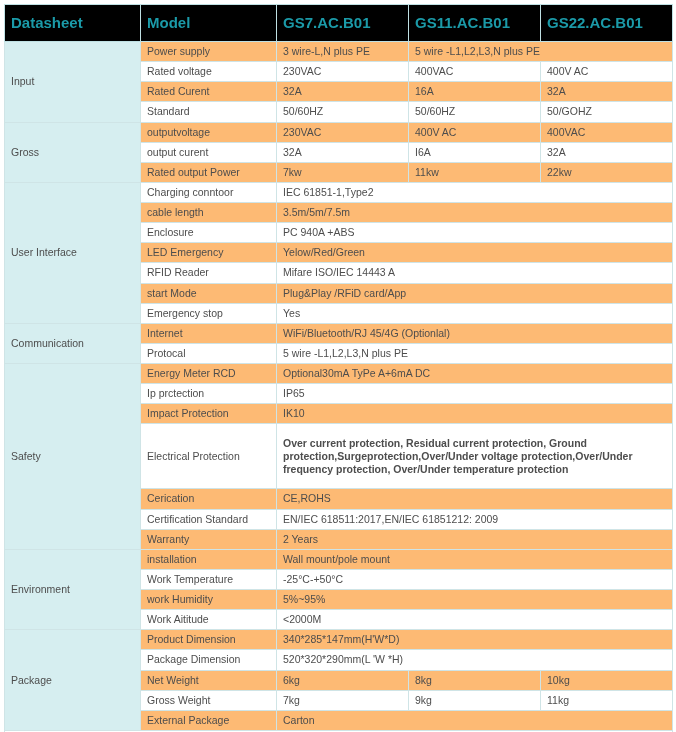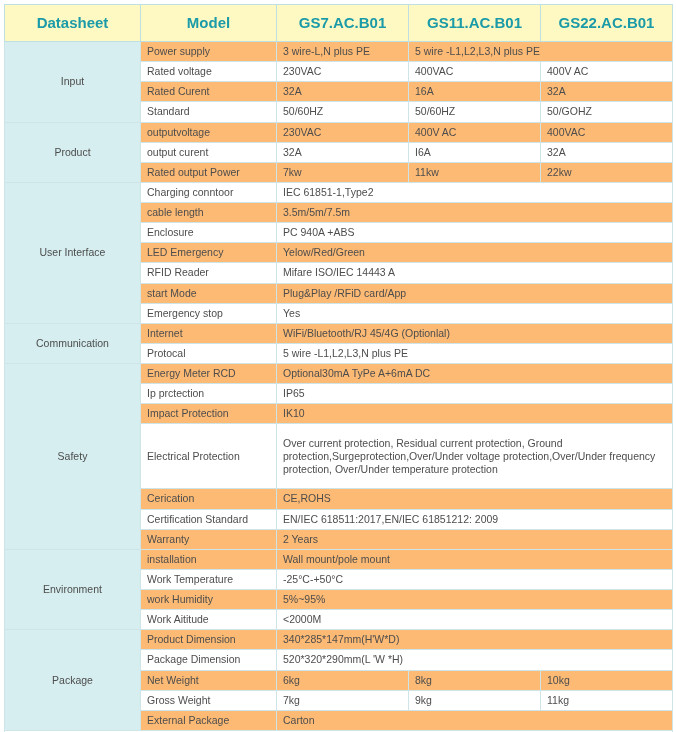--- a/index.html
+++ b/index.html
@@ -27,34 +27,34 @@
   table.ds td {
     border: 1px solid #cfe4e6;
     font-size: 10.5px;
     color: #4d4d4d;
     padding: 3px 6px;
     vertical-align: middle;
     line-height: 1.25;
   }
   
   tr.head td {
-    background: #fef9c3;
+    background: #000000;
     color: #1b9aa8;
     font-weight: bold;
     font-size: 15px;
-    text-align: center;
+    text-align: left;
     height: 30px;
     border: 1px solid #bfe0e3;
   }
   
   td.group {
     background: #d6eef0;
     color: #1b9aa8;
     font-size: 12.5px;
-    text-align: center;
+    text-align: left;
     font-weight: normal;
     border: 1px solid #bfe0e3;
   }
   td.param {
     text-align: left;
     padding-left: 12px;
   }
   td.val {
     text-align: left;
   }
@@ -115,21 +115,21 @@
           <td class="val tint">16A</td>
           <td class="val tint">32A</td>
         </tr>
         <tr>
           <td class="param">Standard</td>
           <td class="val">50/60HZ</td>
           <td class="val">50/60HZ</td>
           <td class="val">50/GOHZ</td>
         </tr>
         <tr>
-          <td class="group" rowspan="3">Product</td>
+          <td class="group" rowspan="3">Gross</td>
           <td class="param tint">outputvoltage</td>
           <td class="val tint">230VAC</td>
           <td class="val tint">400V AC</td>
           <td class="val tint">400VAC</td>
         </tr>
         <tr>
           <td class="param">output curent</td>
           <td class="val">32A</td>
           <td class="val">I6A</td>
           <td class="val">32A</td>
@@ -186,21 +186,21 @@
         <tr>
           <td class="param">Ip prctection</td>
           <td class="val" colspan="3">IP65</td>
         </tr>
         <tr>
           <td class="param tint">Impact Protection</td>
           <td class="val tint" colspan="3">IK10</td>
         </tr>
         <tr>
           <td class="param">Electrical Protection</td>
-          <td class="left" colspan="3" style="height: 58px;">Over current protection, Residual current protection, Ground protection,Surgeprotection,Over/Under voltage protection,Over/Under frequency protection, Over/Under temperature protection</td>
+          <td class="left" colspan="3" style="height: 58px; font-weight: bold;">Over current protection, Residual current protection, Ground protection,Surgeprotection,Over/Under voltage protection,Over/Under frequency protection, Over/Under temperature protection</td>
         </tr>
         <tr>
           <td class="param tint">Cerication</td>
           <td class="val tint" colspan="3">CE,ROHS</td>
         </tr>
         <tr>
           <td class="param">Certification Standard</td>
           <td class="val" colspan="3">EN/IEC 618511:2017,EN/IEC 61851212: 2009</td>
         </tr>
         <tr>

